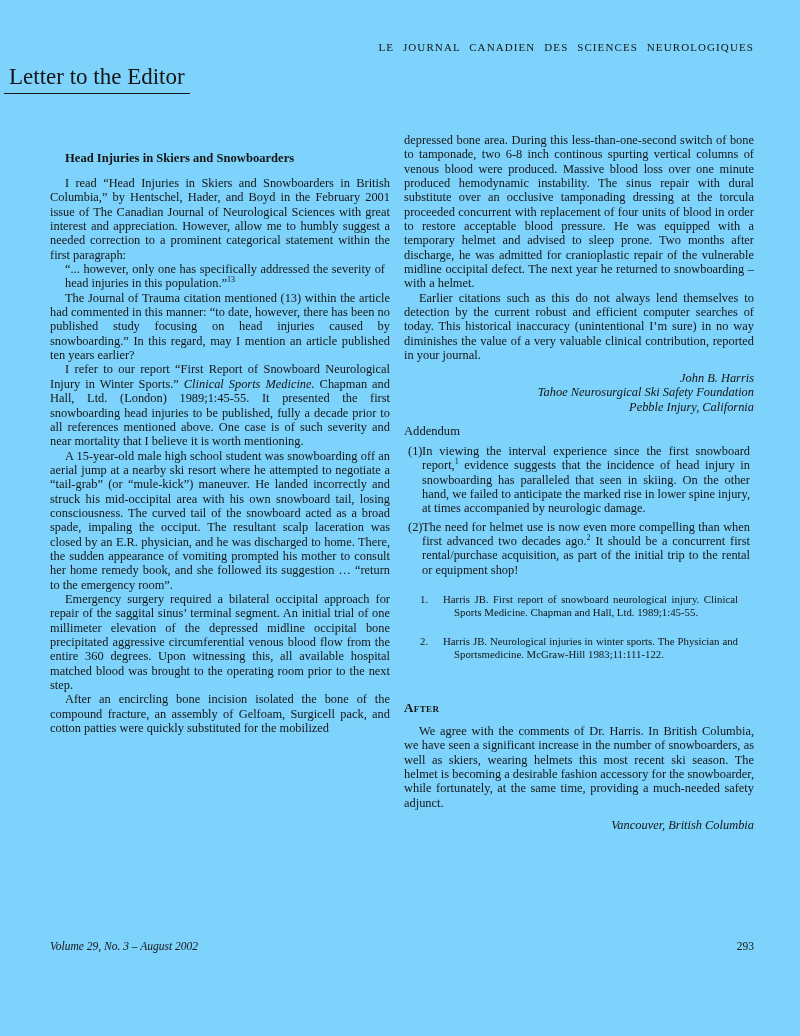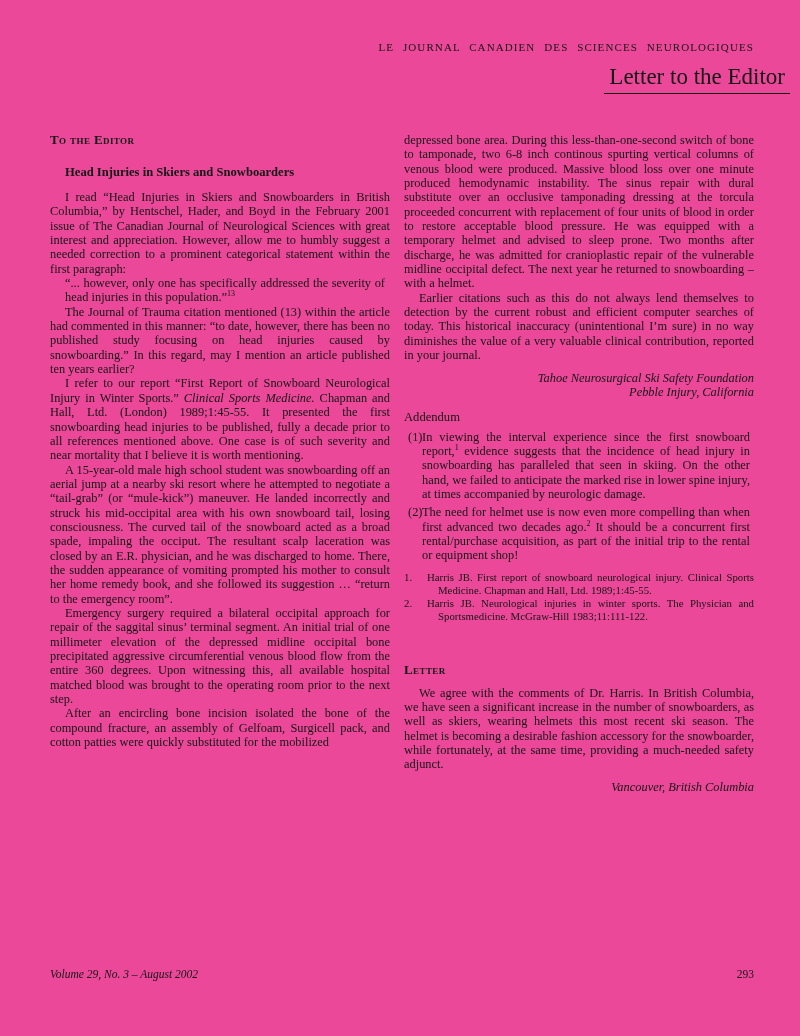--- a/index.html
+++ b/index.html
@@ -1,25 +1,25 @@
 <!DOCTYPE html>
 <html><head>
 <meta charset="utf-8">
 <style>
   html,body{margin:0;padding:0;background:#ffffff;}
   .page{
-    position:relative;width:800px;height:1036px;background:#ec4899;
+    position:relative;width:800px;height:1036px;background:#7dd3fc;
     font-family:"Liberation Serif","DejaVu Serif",serif;color:#151515;
     overflow:hidden;
   }
   .journal-name{
     position:absolute;top:41px;right:46px;
     font-size:11px;letter-spacing:1.1px;word-spacing:5px;white-space:nowrap;
   }
-  .title-wrap{position:absolute;top:64px;left:16px;width:774px;text-align:right;}
+  .title-wrap{position:absolute;top:64px;left:4px;width:774px;text-align:left;}
   .page-title{
     display:inline-block;font-size:23px;font-weight:normal;
     border-bottom:1.5px solid #151515;padding:0 5px 3px 5px;
   }
   .columns{position:absolute;top:133px;left:50px;width:704px;display:flex;gap:14px;}
   .col-left{width:340px;flex:0 0 340px;}
   .col-right{width:350px;flex:0 0 350px;}
   p{margin:0;font-size:12.4px;line-height:14.35px;text-align:justify;}
   .indent{text-indent:15px;}
   .section-label{
@@ -35,78 +35,78 @@
   .sig div{margin:0;}
   .addendum-title{font-weight:normal;font-size:12.6px;margin:0 0 6px 0;line-height:14px;}
   .add-item{
     font-size:12.4px;line-height:14.35px;text-align:justify;
     padding-left:14px;text-indent:-14px;margin:4px;
   }
   .add-num{display:inline-block;width:14px;text-indent:0;}
   .refs{margin-top:8px;}
   .ref{
     font-size:10.8px;line-height:13px;text-align:justify;
-    padding-left:34px;text-indent:-34px;margin:0;
+    padding-left:34px;text-indent:-34px;margin:16px;
   }
   .ref-num{display:inline-block;width:23px;text-indent:0;}
   .reply-label{margin-top:40px;}
   .reply-para{margin-top:9px;}
   .footer{
-    position:absolute;top:968px;left:50px;width:704px;
+    position:absolute;top:940px;left:50px;width:704px;
     display:flex;justify-content:space-between;align-items:baseline;
     font-size:11.5px;
   }
   .volume-info{font-style:italic;}
   .page-number{font-style:normal;}
 </style>
 </head>
 <body>
 
 <div class="page">
 
   <div class="journal-name">LE JOURNAL CANADIEN DES SCIENCES NEUROLOGIQUES</div>
 
   <div class="title-wrap">
     <span class="page-title">Letter to the Editor</span>
   </div>
 
   <div class="columns">
 
     <div class="col-left">
-      <h3 class="section-label">To the Editor</h3>
       <h4 class="article-title">Head Injuries in Skiers and Snowboarders</h4>
       <p class="indent">I read “Head Injuries in Skiers and Snowboarders in British Columbia,” by Hentschel, Hader, and Boyd in the February 2001 issue of The Canadian Journal of Neurological Sciences with great interest and appreciation. However, allow me to humbly suggest a needed correction to a prominent categorical statement within the first paragraph:</p>
       <div class="quote"><span>“... however, only one has specifically addressed the severity of head injuries in this population.”</span><sup>13</sup></div>
       <p class="indent">The Journal of Trauma citation mentioned (13) within the article had commented in this manner: “to date, however, there has been no published study focusing on head injuries caused by snowboarding.” In this regard, may I mention an article published ten years earlier?</p>
       <p class="indent"><span>I refer to our report “First Report of Snowboard Neurological Injury in Winter Sports.” </span><i>Clinical Sports Medicine.</i><span> Chapman and Hall, Ltd. (London) 1989;1:45-55. It presented the first snowboarding head injuries to be published, fully a decade prior to all references mentioned above. One case is of such severity and near mortality that I believe it is worth mentioning.</span></p>
       <p class="indent">A 15-year-old male high school student was snowboarding off an aerial jump at a nearby ski resort where he attempted to negotiate a “tail-grab” (or “mule-kick”) maneuver. He landed incorrectly and struck his mid-occipital area with his own snowboard tail, losing consciousness. The curved tail of the snowboard acted as a broad spade, impaling the occiput. The resultant scalp laceration was closed by an E.R. physician, and he was discharged to home. There, the sudden appearance of vomiting prompted his mother to consult her home remedy book, and she followed its suggestion … “return to the emergency room”.</p>
       <p class="indent">Emergency surgery required a bilateral occipital approach for repair of the saggital sinus’ terminal segment. An initial trial of one millimeter elevation of the depressed midline occipital bone precipitated aggressive circumferential venous blood flow from the entire 360 degrees. Upon witnessing this, all available hospital matched blood was brought to the operating room prior to the next step.</p>
       <p class="indent">After an encircling bone incision isolated the bone of the compound fracture, an assembly of Gelfoam, Surgicell pack, and cotton patties were quickly substituted for the mobilized</p>
     </div>
 
     <div class="col-right">
       <p>depressed bone area. During this less-than-one-second switch of bone to tamponade, two 6-8 inch continous spurting vertical columns of venous blood were produced. Massive blood loss over one minute produced hemodynamic instability. The sinus repair with dural substitute over an occlusive tamponading dressing at the torcula proceeded concurrent with replacement of four units of blood in order to restore acceptable blood pressure. He was equipped with a temporary helmet and advised to sleep prone. Two months after discharge, he was admitted for cranioplastic repair of the vulnerable midline occipital defect. The next year he returned to snowboarding – with a helmet.</p>
       <p class="indent">Earlier citations such as this do not always lend themselves to detection by the current robust and efficient computer searches of today. This historical inaccuracy (unintentional I’m sure) in no way diminishes the value of a very valuable clinical contribution, reported in your journal.</p>
 
       <div class="sig">
+        <div>John B. Harris</div>
         <div>Tahoe Neurosurgical Ski Safety Foundation</div>
         <div>Pebble Injury, California</div>
       </div>
 
       <h4 class="addendum-title">Addendum</h4>
 
       <div class="add-item"><span class="add-num">(1)</span><span>In viewing the interval experience since the first snowboard report,</span><sup>1</sup><span> evidence suggests that the incidence of head injury in snowboarding has paralleled that seen in skiing. On the other hand, we failed to anticipate the marked rise in lower spine injury, at times accompanied by neurologic damage.</span></div>
       <div class="add-item"><span class="add-num">(2)</span><span>The need for helmet use is now even more compelling than when first advanced two decades ago.</span><sup>2</sup><span> It should be a concurrent first rental/purchase acquisition, as part of the initial trip to the rental or equipment shop!</span></div>
 
       <div class="refs">
         <div class="ref"><span class="ref-num">1.</span><span>Harris JB. First report of snowboard neurological injury. Clinical Sports Medicine. Chapman and Hall, Ltd. 1989;1:45-55.</span></div>
         <div class="ref"><span class="ref-num">2.</span><span>Harris JB. Neurological injuries in winter sports. The Physician and Sportsmedicine. McGraw-Hill 1983;11:111-122.</span></div>
       </div>
 
-      <h3 class="section-label reply-label">Letter</h3>
+      <h3 class="section-label reply-label">After</h3>
       <p class="indent reply-para">We agree with the comments of Dr. Harris. In British Columbia, we have seen a significant increase in the number of snowboarders, as well as skiers, wearing helmets this most recent ski season. The helmet is becoming a desirable fashion accessory for the snowboarder, while fortunately, at the same time, providing a much-needed safety adjunct.</p>
 
       <div class="sig">
         <div>Vancouver, British Columbia</div>
       </div>
     </div>
 
   </div>
 
   <div class="footer">

